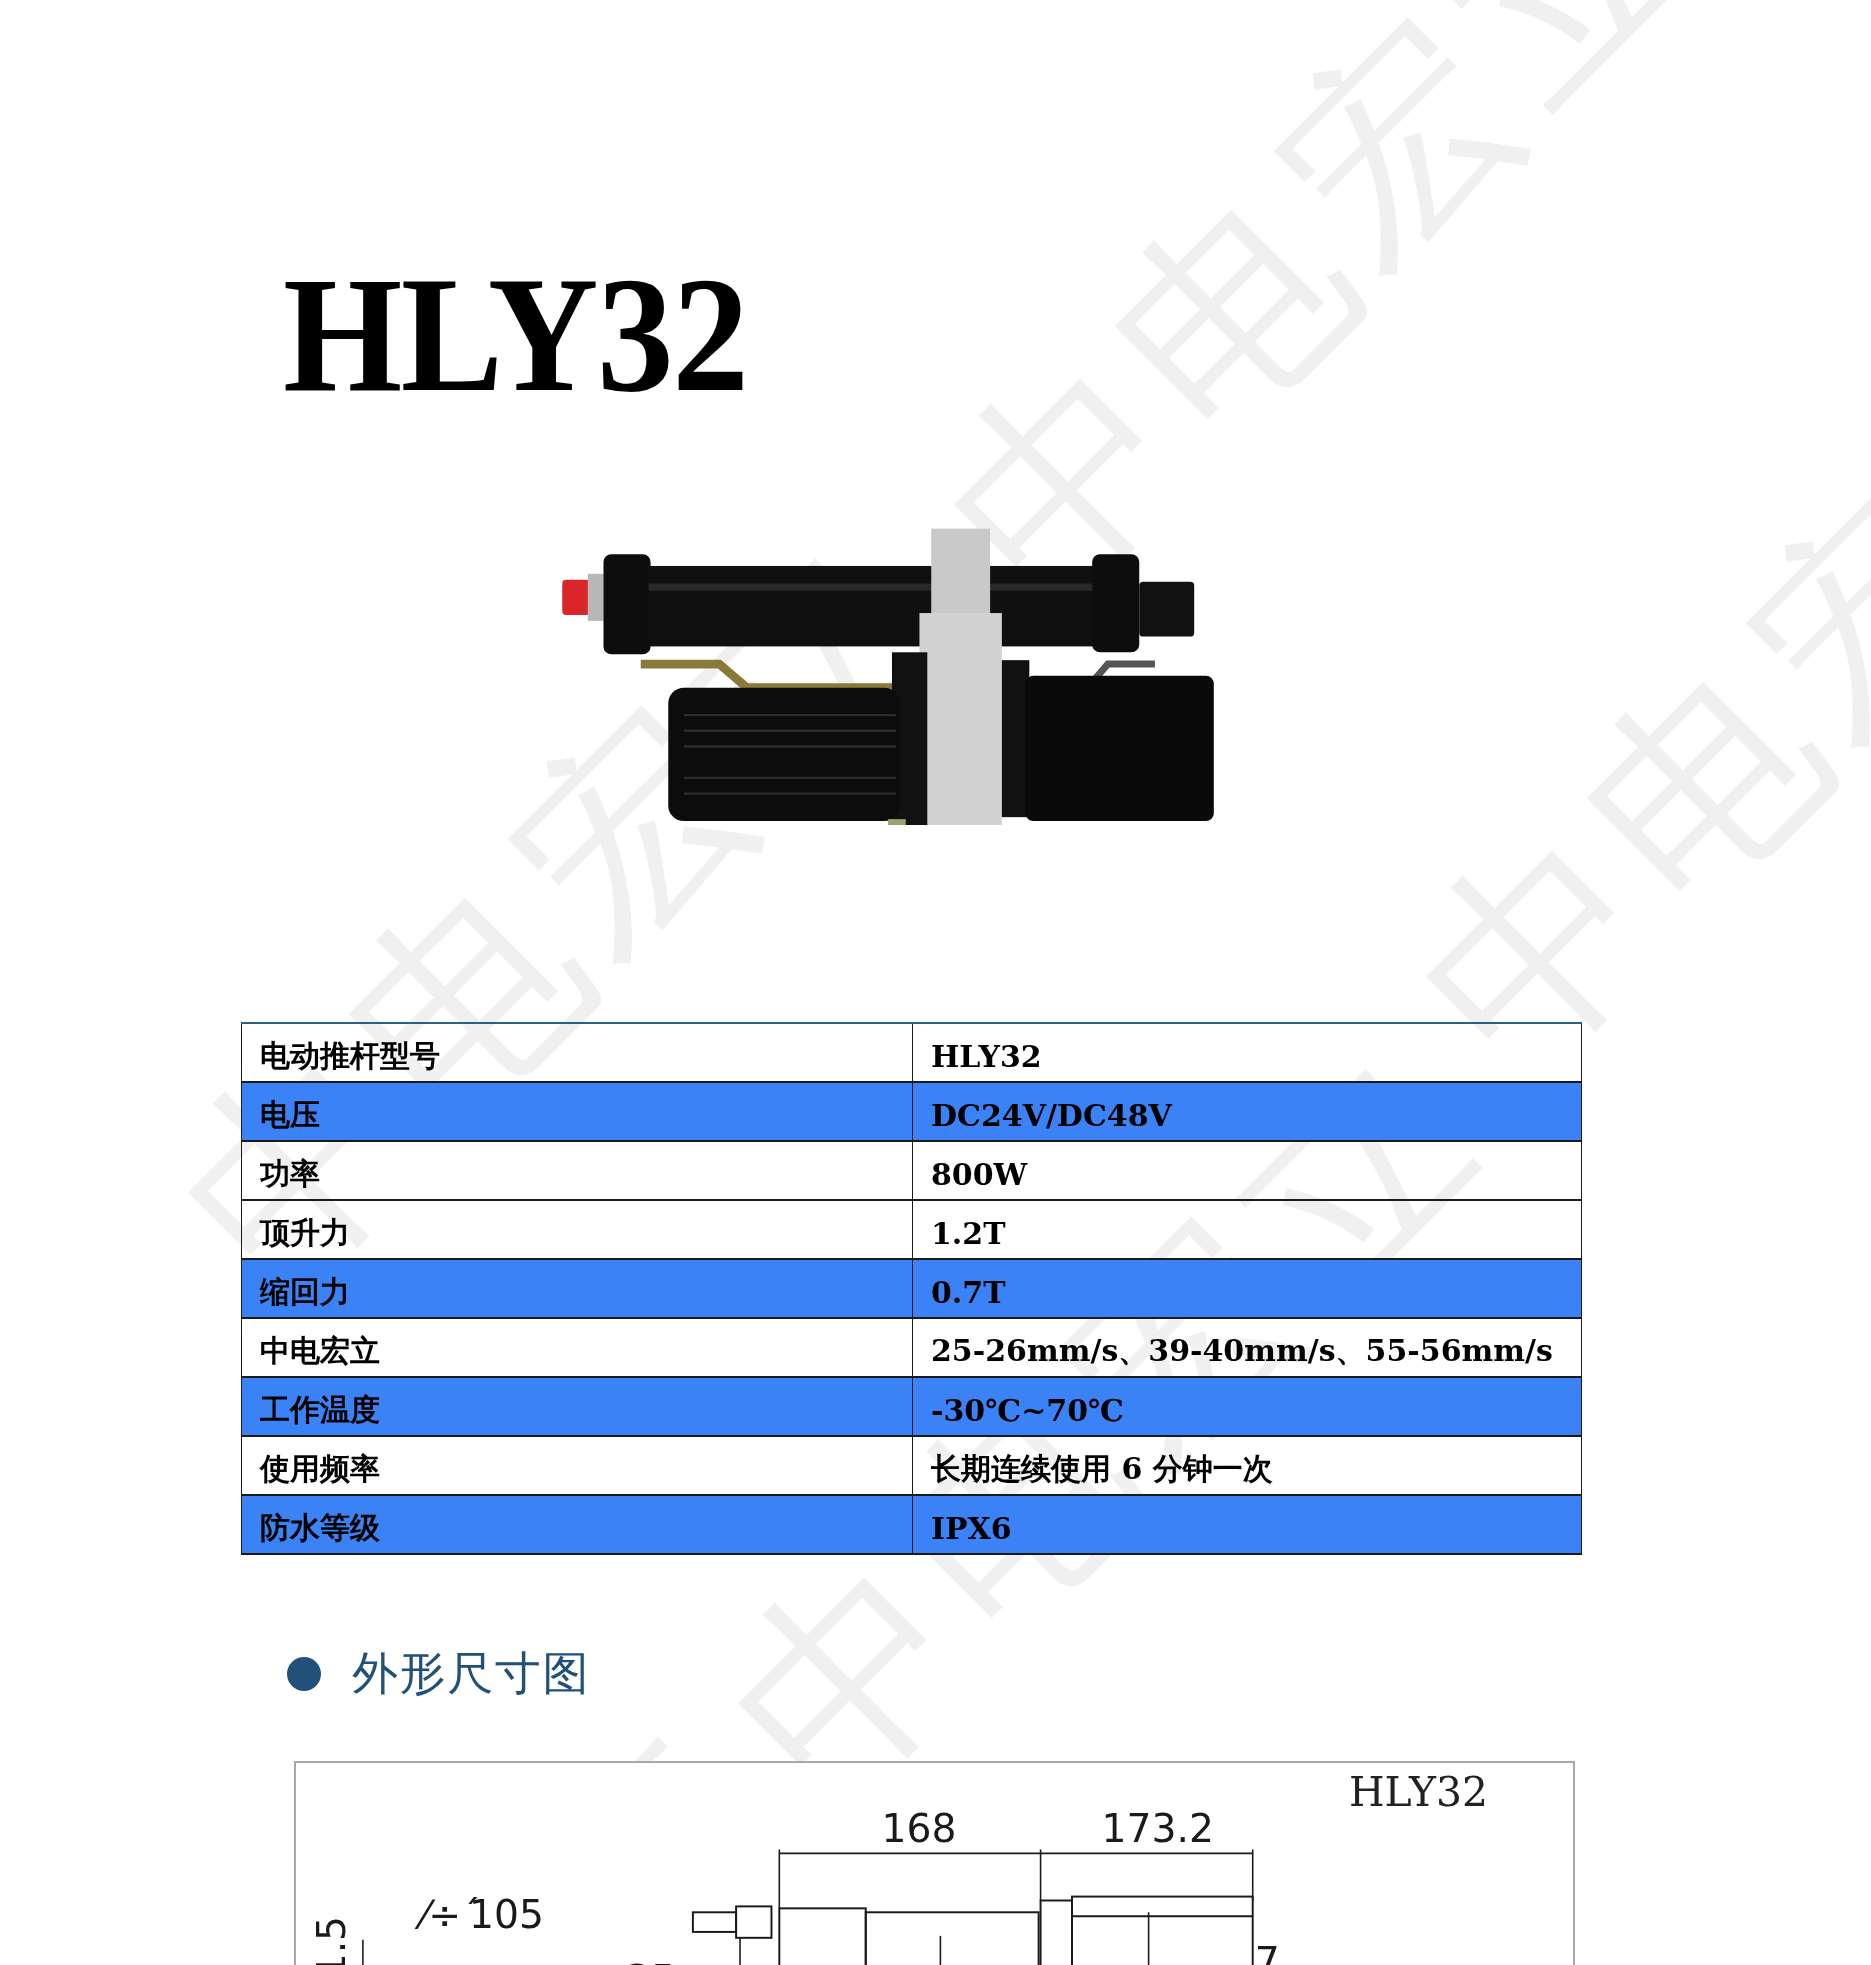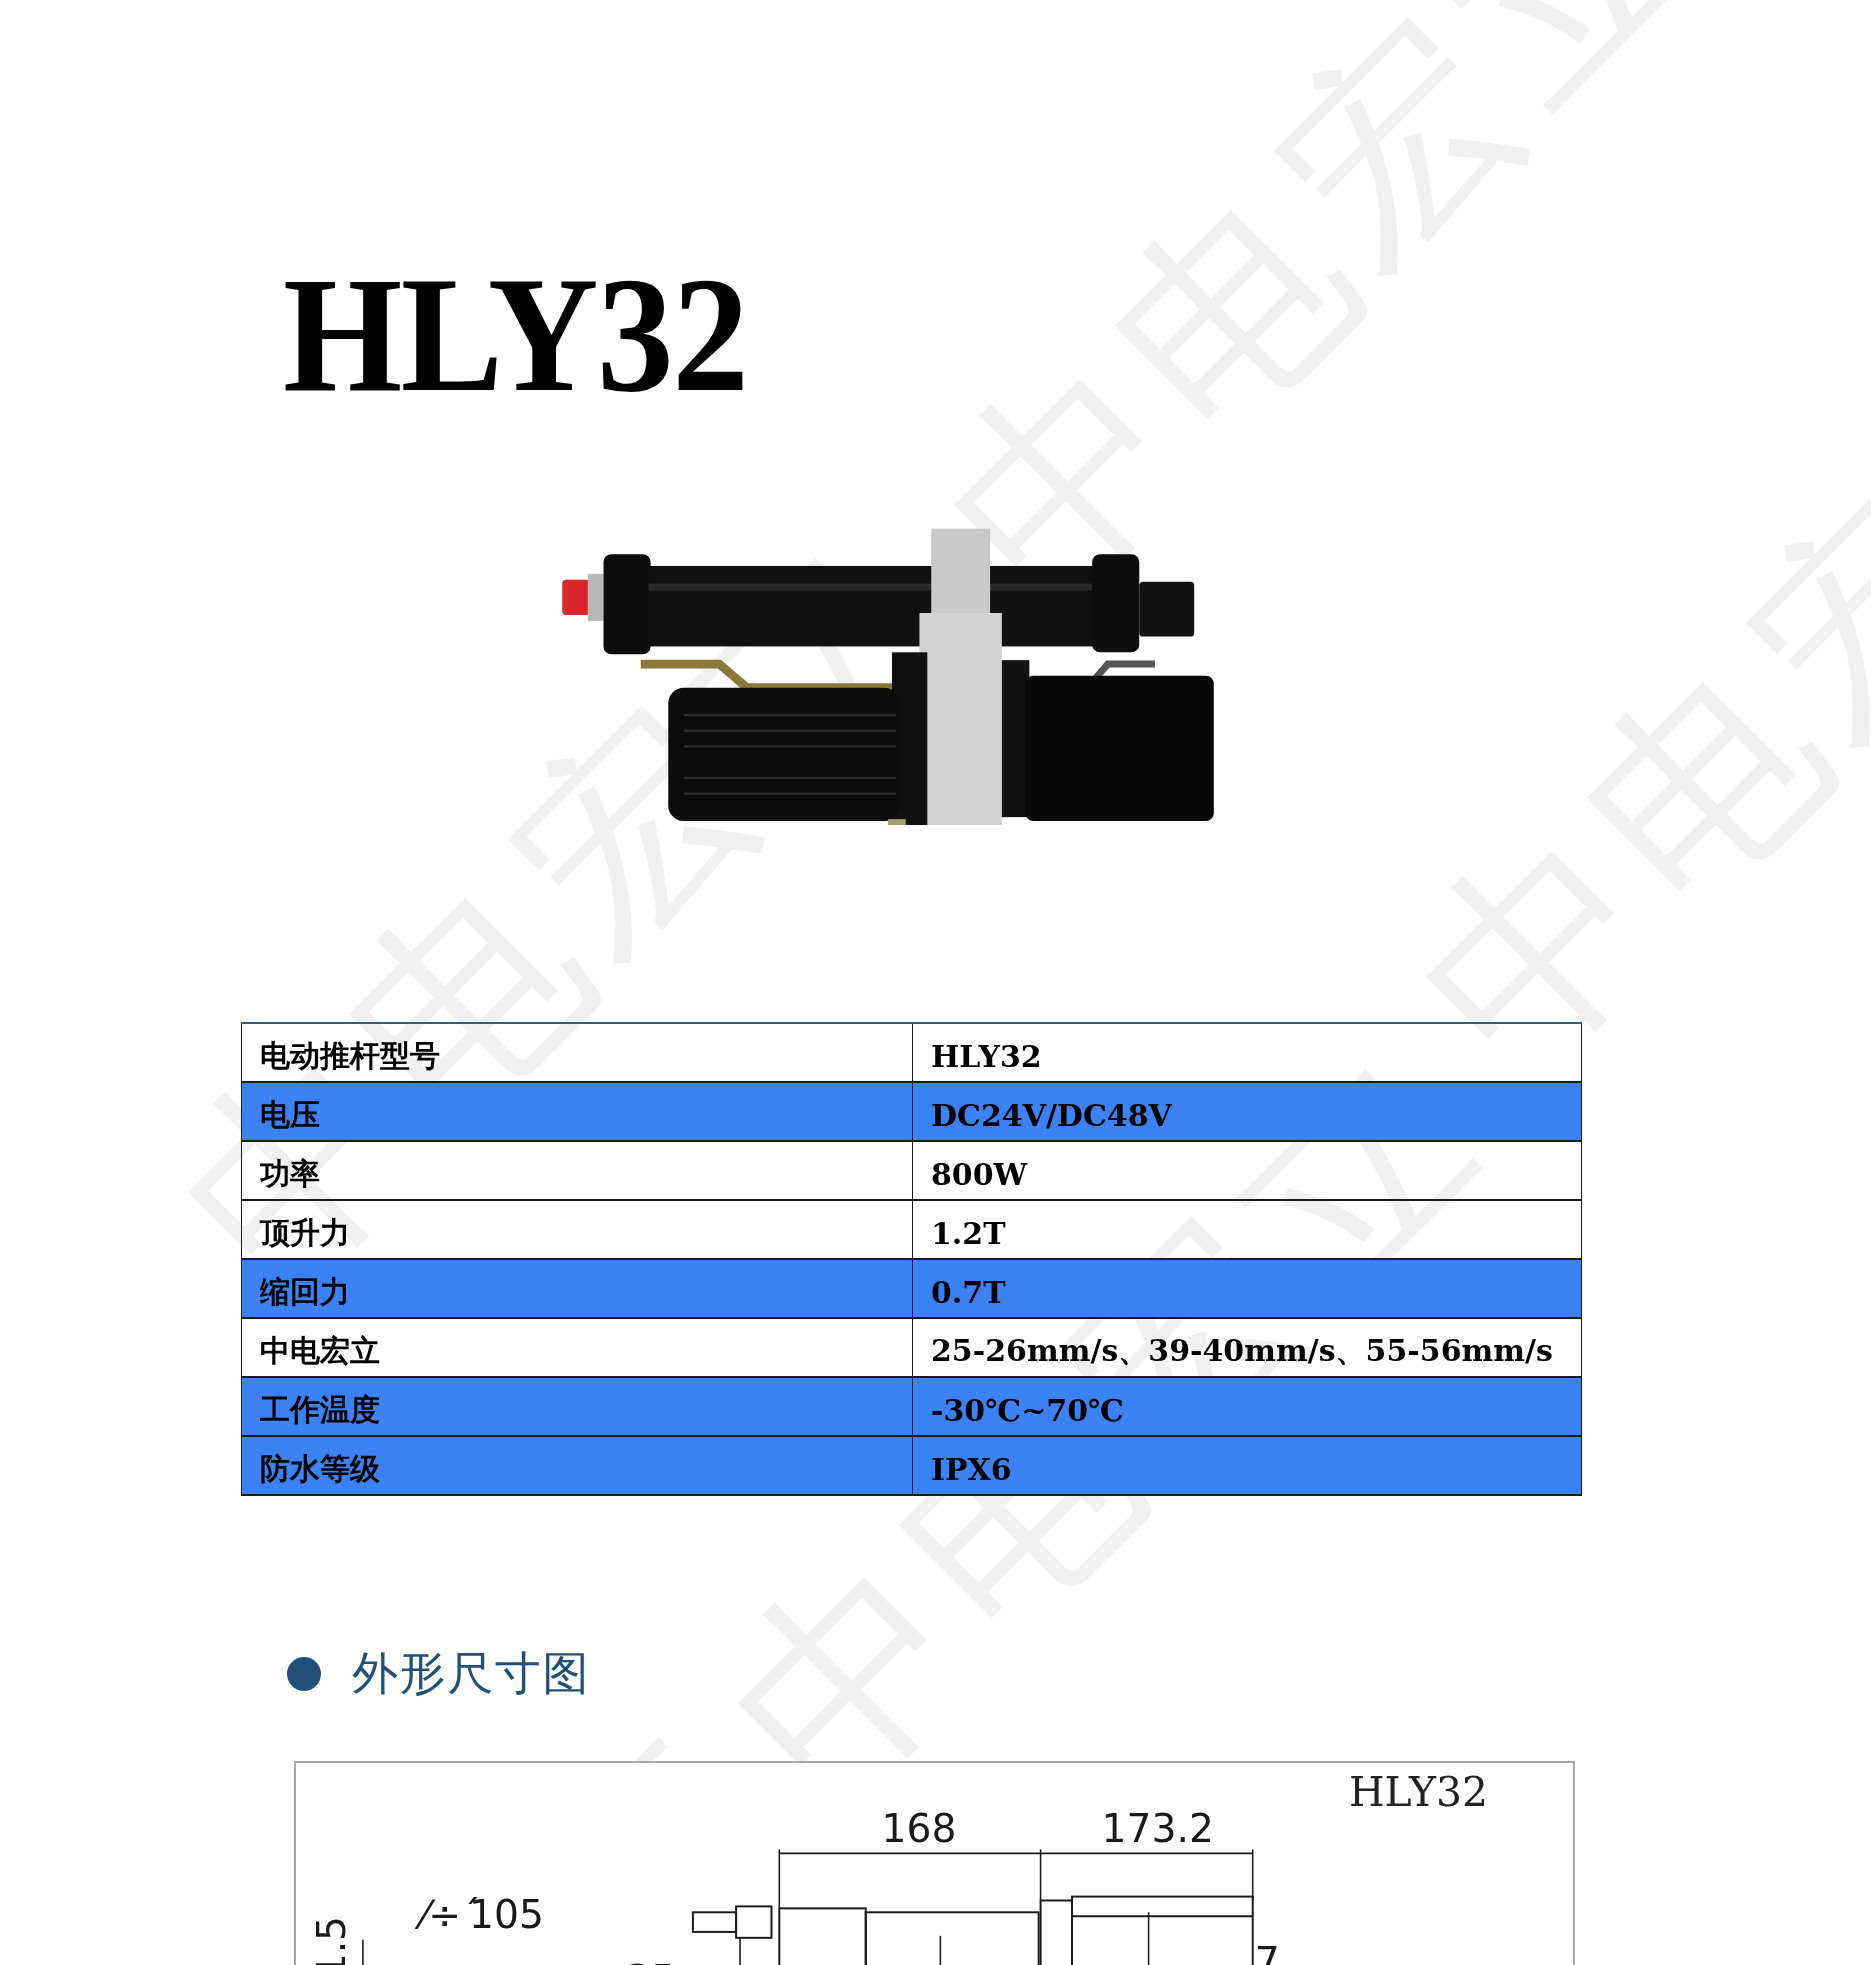--- a/index.html
+++ b/index.html
@@ -99,20 +99,24 @@
       <td class="v">0.7T</td>
     </tr>
     <tr>
       <td class="k">中电宏立</td>
       <td class="v">25-26mm/s、39-40mm/s、55-56mm/s</td>
     </tr>
     <tr class="alt">
       <td class="k">工作温度</td>
       <td class="v">-30℃~70℃</td>
     </tr>
+    <tr>
+      <td class="k">使用频率</td>
+      <td class="v">长期连续使用 6 分钟一次</td>
+    </tr>
     <tr class="alt">
       <td class="k">防水等级</td>
       <td class="v">IPX6</td>
     </tr>
   </tbody>
 </table>
 
 <div class="section">
   <span class="bullet"></span>
   <span class="section-title">外形尺寸图</span>

